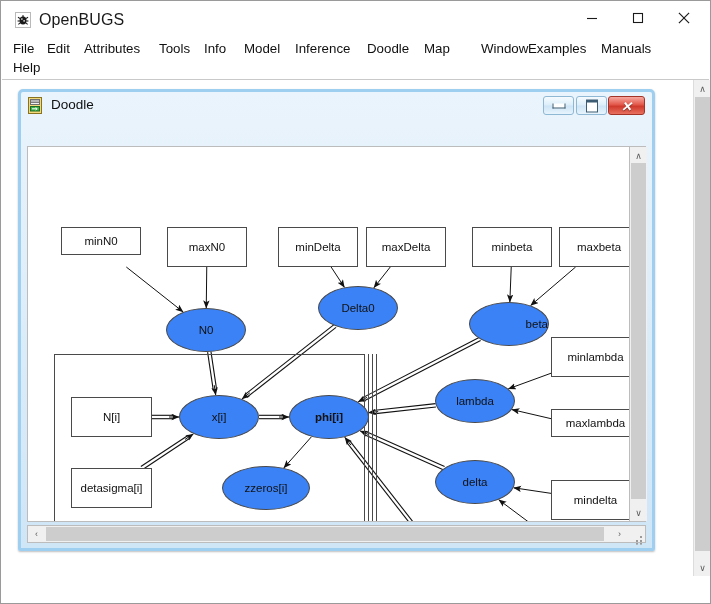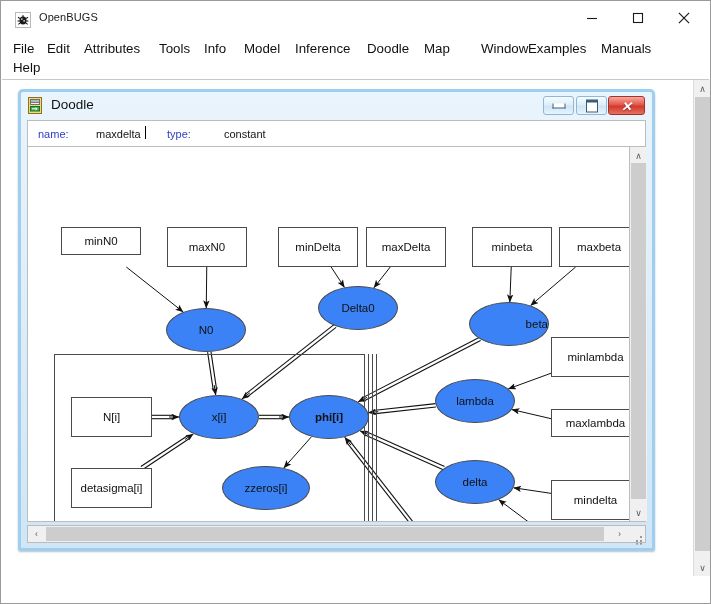--- a/index.html
+++ b/index.html
@@ -8,21 +8,21 @@
     background:#ffffff;
     font-family:"Liberation Sans","DejaVu Sans",sans-serif;
     -webkit-font-smoothing:antialiased;
   }
   #app{position:relative;width:711px;height:604px;background:#ffffff;
        border:1px solid #9a9a9a;box-sizing:border-box;overflow:hidden;}
 
   
   .titlebar{position:absolute;left:0;top:0;width:709px;height:36px;background:#ffffff;}
   .app-icon{position:absolute;left:14px;top:11px;width:16px;height:16px;}
-  .app-title{position:absolute;left:38px;top:10px;font-size:11px;color:#1a1a1a;
+  .app-title{position:absolute;left:38px;top:10px;font-size:16px;color:#1a1a1a;
              letter-spacing:.1px;}
   .wbtn{position:absolute;top:0;height:33px;width:46px;background:transparent;border:0;
         cursor:default;}
   .wbtn svg{position:absolute;left:50%;top:50%;transform:translate(-50%,-50%);}
   #btn-min{right:95px;}
   #btn-max{right:49px;}
   #btn-close{right:3px;}
 
   
   .menubar{position:absolute;left:0;top:36px;width:709px;height:42px;background:#ffffff;}
@@ -189,27 +189,20 @@
           <i></i>
         </button>
       <button class="cbtn" id="dd-max">
           <i></i>
         </button>
       <button class="cbtn" id="dd-close">
           <i>✕</i>
         </button>
     </div>
 
-    <div class="propbar">
-      <span class="plabel" style="left:10px">name:</span>
-      <span class="pvalue" style="left:68px">maxdelta</span>
-      <span class="caret" style="left:117px"></span>
-      <span class="plabel" style="left:139px">type:</span>
-      <span class="pvalue" style="left:196px">constant</span>
-    </div>
 
     <div class="canvas">
       <div class="canvas-inner" id="canvas-inner">
         <svg class="edges" id="edge-layer">
           <defs>
             <marker id="ah" markerWidth="9" markerHeight="9" refX="7.6" refY="3.2" orient="auto" markerUnits="userSpaceOnUse">
               <path d="M0,0 L8,3.2 L0,6.4 L1.8,3.2 z" fill="#111"></path>
             </marker>
           </defs>
           <g id="edge-group">

